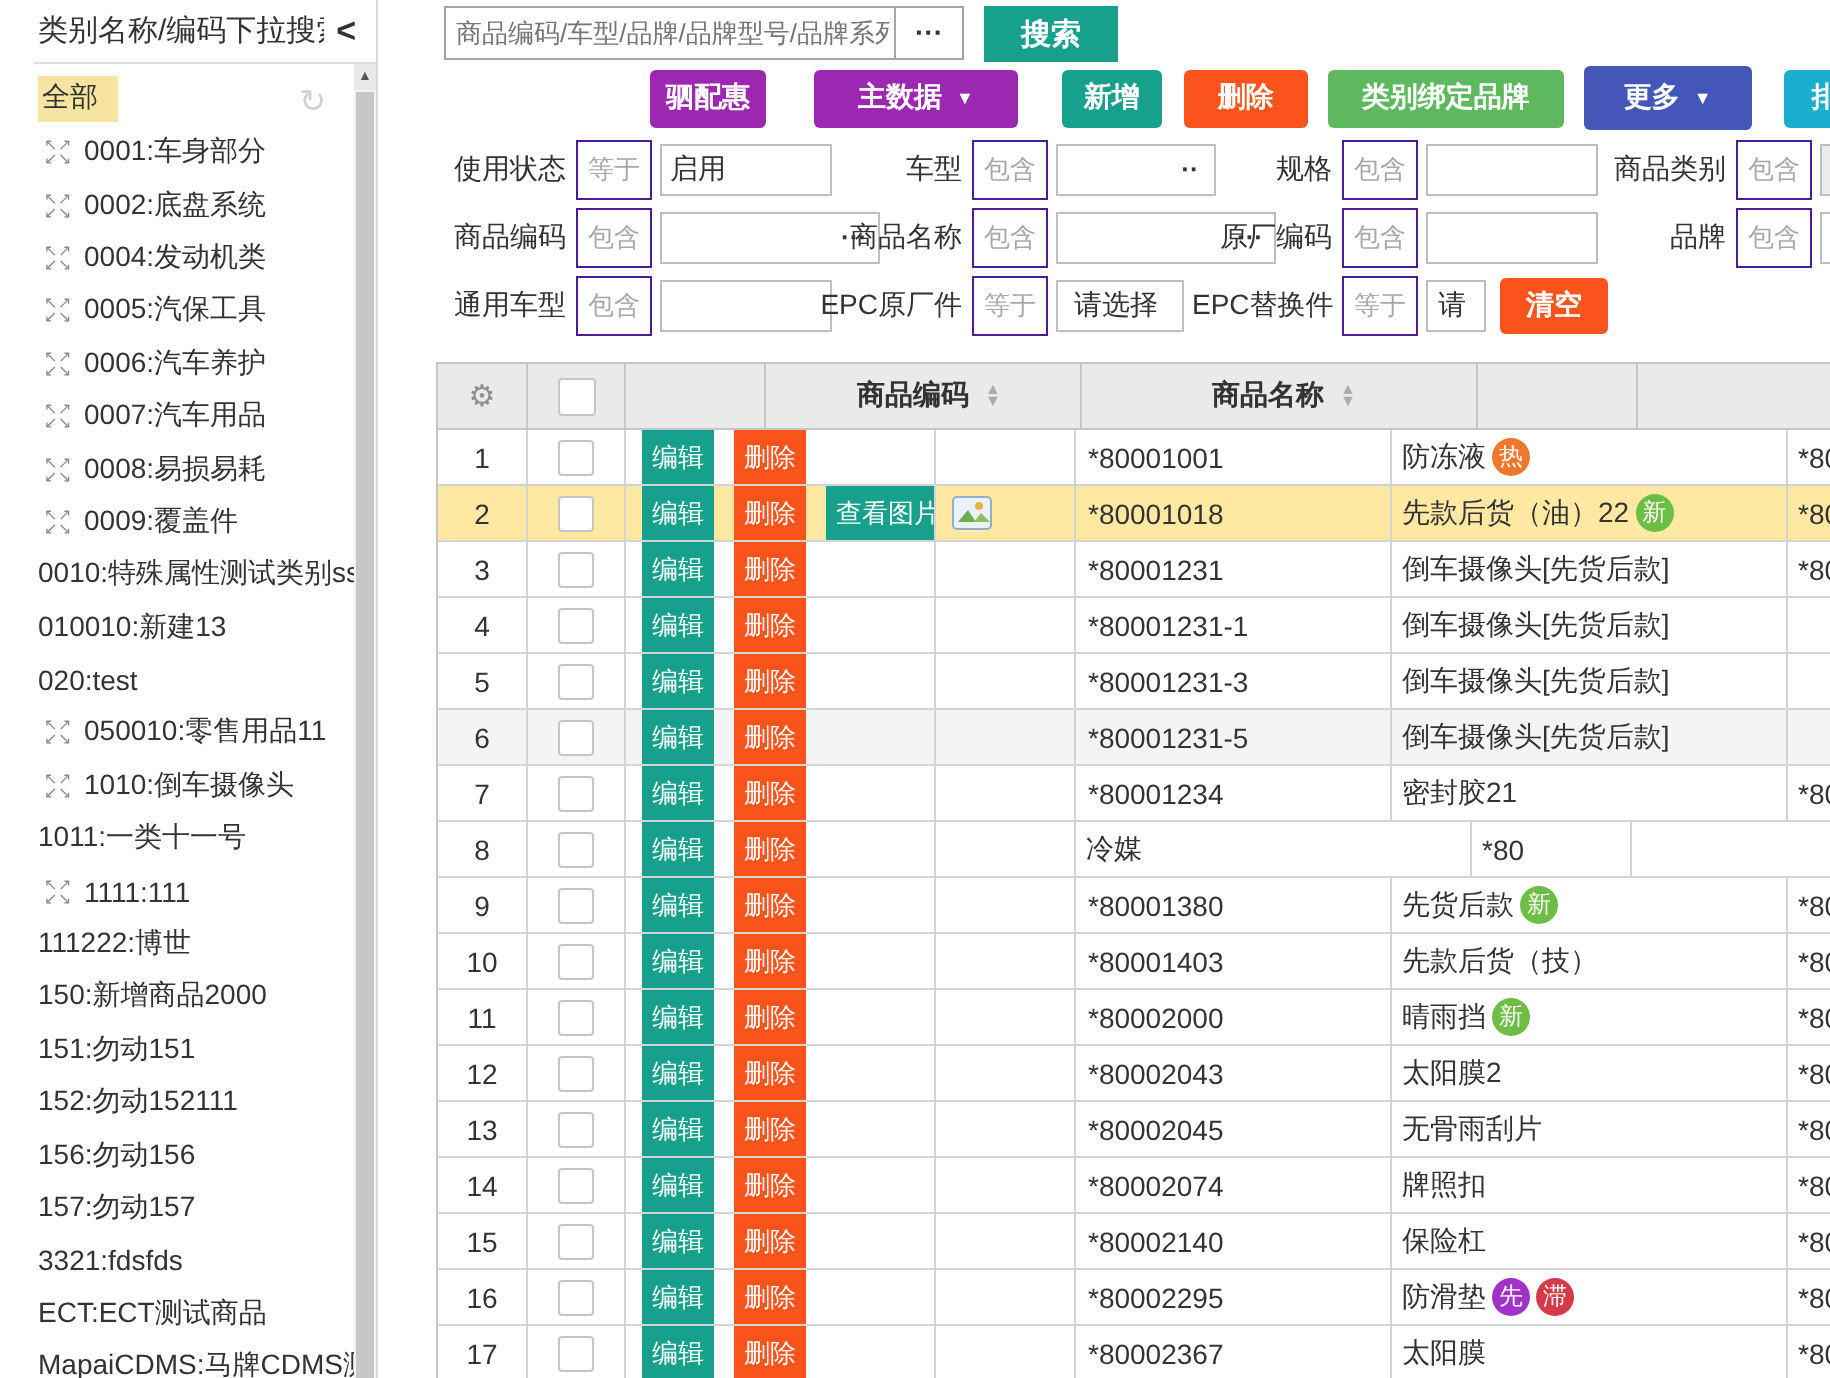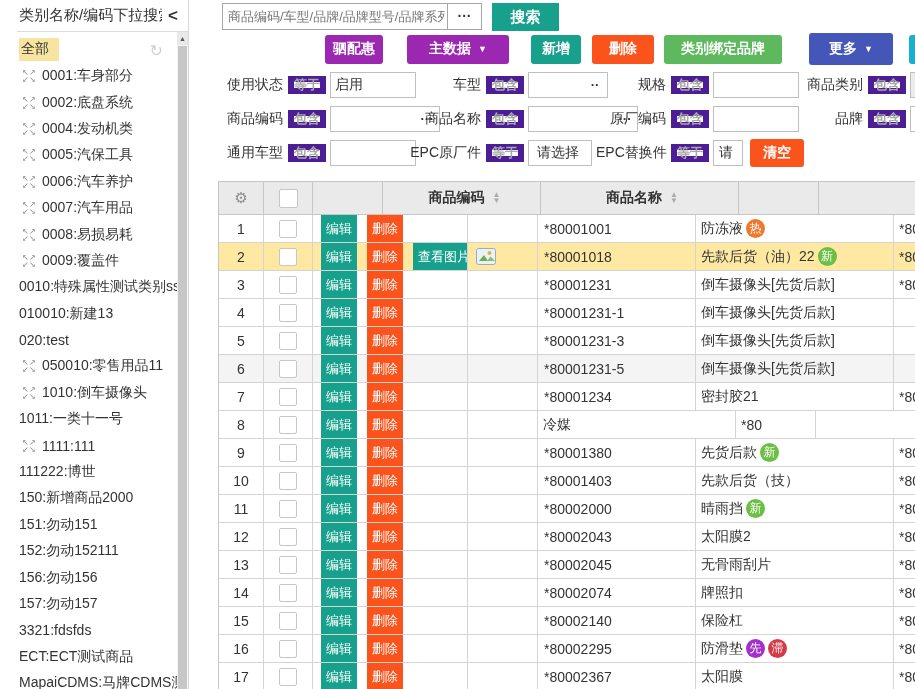--- a/index.html
+++ b/index.html
@@ -32,34 +32,34 @@
   .search-btn{margin-left:10px;width:67px;height:28px;background:var(--teal);color:#fff;border:none;
               font-size:15px;font-weight:bold;font-family:inherit;cursor:pointer;}
   .toolbar{position:absolute;top:33px;left:0;display:flex;align-items:center;}
   .tbtn{height:29px;border:none;border-radius:3px;color:#fff;font-size:14px;font-weight:bold;
         font-family:inherit;display:flex;align-items:center;justify-content:center;cursor:pointer;white-space:nowrap;}
   .tbtn0{margin-left:112px;padding:0 8px;}
   .tbtn1{margin-left:24px;padding:0 22px;}
   .tbtn2{margin-left:22px;padding:0 11px;}
   .tbtn3{margin-left:11px;padding:0 17px;}
   .tbtn4{margin-left:10px;padding:0 17px;}
-  .tbtn5{margin-left:27px;padding:16px 20px;}
+  .tbtn5{margin-left:10px;padding:16px 20px;}
   .tbtn6{margin-left:16px;padding:0 14px;}
   .caret{font-size:9px;margin-left:7px;}
   
   .filters{position:absolute;top:68px;left:9px;right:0;}
   .frow{position:relative;height:34px;}
   .fgroup{position:absolute;top:0;height:34px;display:flex;align-items:center;}
   .fg0{left:0;}   .fg0 .flabel{width:61px;}
   .fg1{left:187px;} .fg1 .flabel{width:72px;}
   .fg2{left:374px;} .fg2 .flabel{width:70px;}
   .fg3{left:579px;} .fg3 .flabel{width:62px;}
   .flabel{font-size:14px;color:#333;text-align:right;white-space:nowrap;}
-  .fop{width:38px;height:18px;border:6px solid #4c1d95;box-sizing:border-box;display:flex;align-items:center;
-       justify-content:center;font-size:13px;color:#A8A8A8;margin-left:5px;background:#fff;cursor:pointer;font-weight:bold;}
+  .fop{width:38px;height:30px;border:1px solid #4c1d95;box-sizing:border-box;display:flex;align-items:center;
+       justify-content:center;font-size:13px;color:#A8A8A8;margin-left:5px;background:#fff;cursor:pointer;}
   .finput-group{display:flex;height:26px;border:1px solid #BFBFBF;box-sizing:border-box;margin-left:4px;background:#fff;}
   .finput{width:84px;height:24px;border:none;font-size:14px;color:#333;padding:0 4px;box-sizing:border-box;font-family:inherit;outline:none;}
   .finput.short{width:54px;}
   .finput.disabled{background:#EBEBEB;}
   .fellipsis{width:24px;text-align:center;color:#333;font-weight:bold;font-size:13px;line-height:24px;cursor:pointer;}
   .fselect{height:26px;border:1px solid #BFBFBF;box-sizing:border-box;margin-left:4px;display:flex;align-items:center;
            padding:0 8px;font-size:14px;color:#333;background:#fff;cursor:pointer;width:64px;}
   .fselect.narrow{width:30px;padding:0 5px;overflow:hidden;}
   .clear-btn{position:absolute;left:528px;top:3px;height:28px;padding:0 13px;background:var(--orange);
              color:#fff;font-weight:bold;font-size:14px;border:none;border-radius:3px;font-family:inherit;cursor:pointer;}

